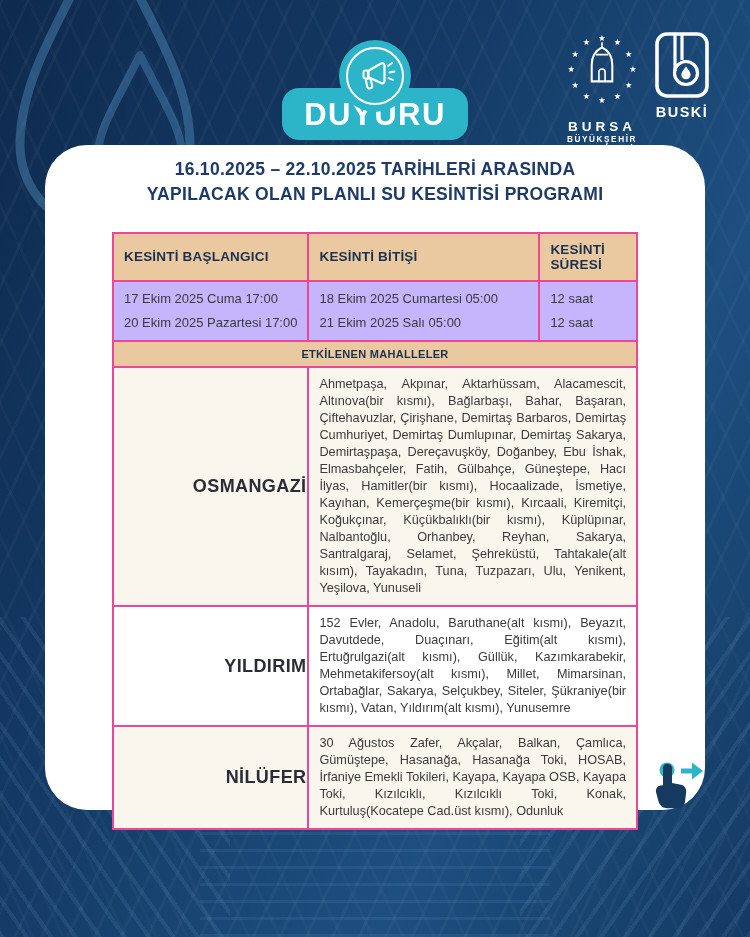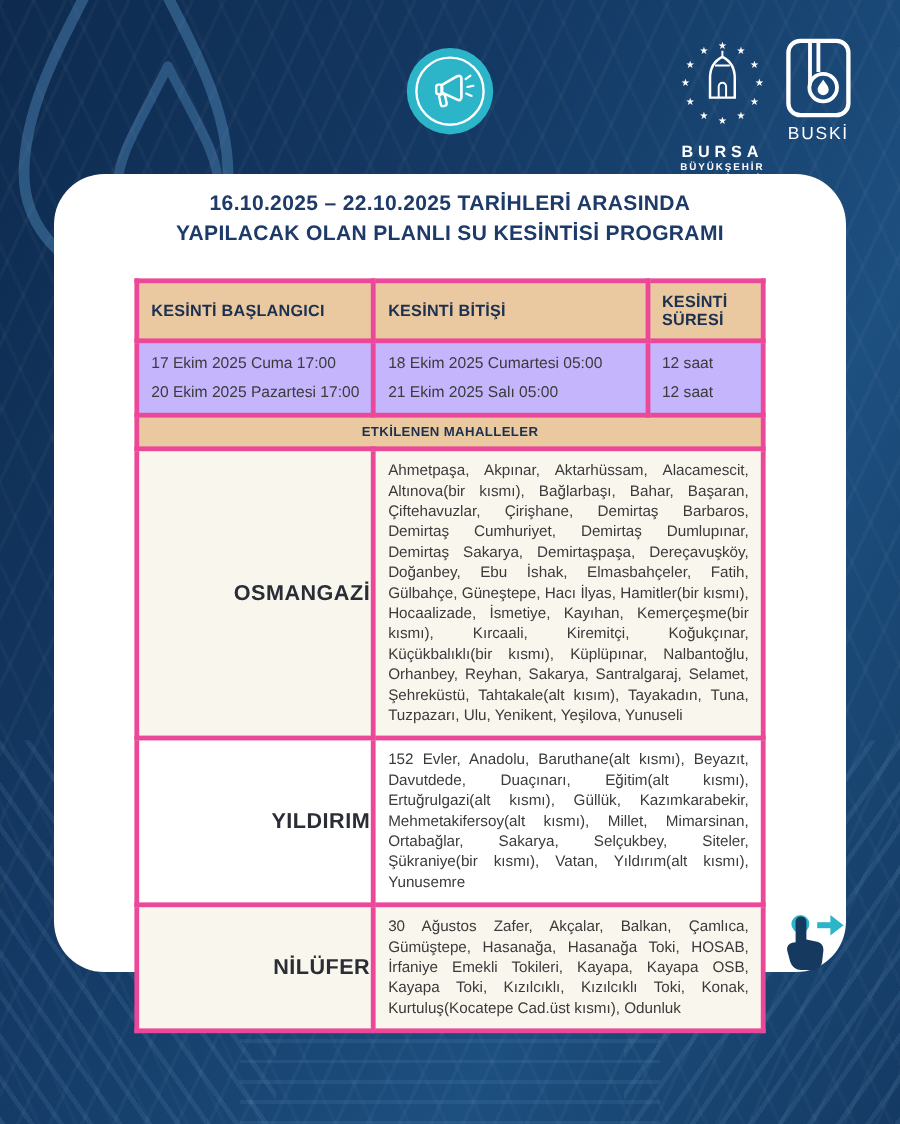--- a/index.html
+++ b/index.html
@@ -28,28 +28,28 @@
   .badge-circle{position:absolute;left:50%;top:0;transform:translateX(-50%);
     width:72px;height:72px;border-radius:50%;background:#2cb5c8;}
   .badge-circle .ring{position:absolute;left:7px;top:7px;width:58px;height:58px;border:2.6px solid #fff;border-radius:50%;box-sizing:border-box;}
   .badge-circle svg{position:absolute;left:14px;top:14px;}
 
   
   .bursa-logo{position:absolute;left:556px;top:34px;width:92px;color:#fff;text-align:center;}
   .bursa-logo .l1{font-size:13.5px;font-weight:800;letter-spacing:4px;margin-top:15px;}
   .bursa-logo .l2,.bursa-logo .l3{font-size:8.2px;font-weight:700;letter-spacing:1.6px;margin-top:1px;}
   .buski-logo{position:absolute;left:651px;top:30px;width:62px;color:#fff;text-align:center;}
-  .buski-logo .lbl{font-size:14.5px;font-weight:400;letter-spacing:1.5px;margin-top:2px;}
+  .buski-logo .lbl{font-size:14.5px;font-weight:700;letter-spacing:1.5px;margin-top:2px;}
 
   
   .card{position:absolute;left:45px;top:145px;width:660px;height:665px;background:#ffffff;border-radius:42px;}
   .card-title{text-align:center;font-size:17.5px;font-weight:700;color:#1d3a69;line-height:1.45;letter-spacing:0.3px;margin-top:12px;}
 
   table.outage{border-collapse:collapse;margin:24px auto 0 auto;width:526px;}
-  table.outage th,table.outage td{border:4px solid #ec4899;}
+  table.outage th,table.outage td{border:2px solid #ec4899;}
   th.colh{background:#ebc9a0;color:#1c3050;font-size:13.5px;font-weight:700;text-align:left;padding:8px 10px;letter-spacing:0.2px;}
   th.sectionh{background:#ebc9a0;color:#1c3050;font-size:11px;font-weight:700;text-align:center;padding:6px;letter-spacing:0.3px;}
   td.sched{padding:5px 10px;font-size:13px;color:#3b3b3b;vertical-align:top;background:#c4b5fd;}
   td.sched div{line-height:1.85;white-space:nowrap;}
   td.district{width:190px;text-align:right;font-weight:700;font-size:18px;color:#2a2d35;letter-spacing:0.4px;}
   td.areas{font-size:12.7px;line-height:1.34;padding:8px 10px;text-align:justify;color:#3b3b3b;margin-top:20px;}
   tr.row-alt td{background:#f9f6ee;}
   tr.row-plain td{background:#ffffff;}
 
   .hand-icon{position:absolute;left:645px;top:756px;z-index:5;}
@@ -59,20 +59,23 @@
 
 <div class="corner-stripes corner-bl"></div>
 <div class="corner-stripes corner-br"></div>
 <div class="bottom-lines"></div>
 <svg class="drop-outline" width="270" height="310" viewBox="0 0 270 310">
   <path d="M115 -30 C70 60 30 120 30 185 a85 85 0 0 0 170 0 C200 120 160 60 115 -30 Z" stroke="rgba(100,165,215,0.35)" stroke-width="9" fill="none" stroke-linejoin="round"></path>
   <path d="M150 95 C128 140 108 168 108 196 a42 42 0 0 0 84 0 C192 168 172 140 150 95 Z" stroke="rgba(100,165,215,0.33)" stroke-width="8" fill="none" stroke-linejoin="round"></path>
 </svg>
 
 <div class="badge-group">
+  <div class="badge-pill">
+    <span>DUYURU</span>
+  </div>
   <div class="badge-circle">
     <div class="ring"></div>
     <svg width="44" height="44" viewBox="0 0 44 44">
       <path d="M15 17 L28 9.5 C30 8.5 31.5 9.5 31.5 11.5 V27 C31.5 29 30 30 28 29 L15 23 Z" stroke="#fff" stroke-width="2.2" fill="none" stroke-linejoin="round"></path>
       <rect x="10.5" y="16.5" width="5" height="8" rx="2" stroke="#fff" stroke-width="2" fill="none"></rect>
       <rect x="13.5" y="24.5" width="5" height="10" rx="2" stroke="#fff" stroke-width="2" fill="none" transform="rotate(-12 16 29)"></rect>
       <path d="M35 12 l4 -3 M36.5 18.5 l5 -1 M35.5 24 l4.5 2" stroke="#fff" stroke-width="1.8" stroke-linecap="round" fill="none"></path>
     </svg>
   </div>
 </div>

